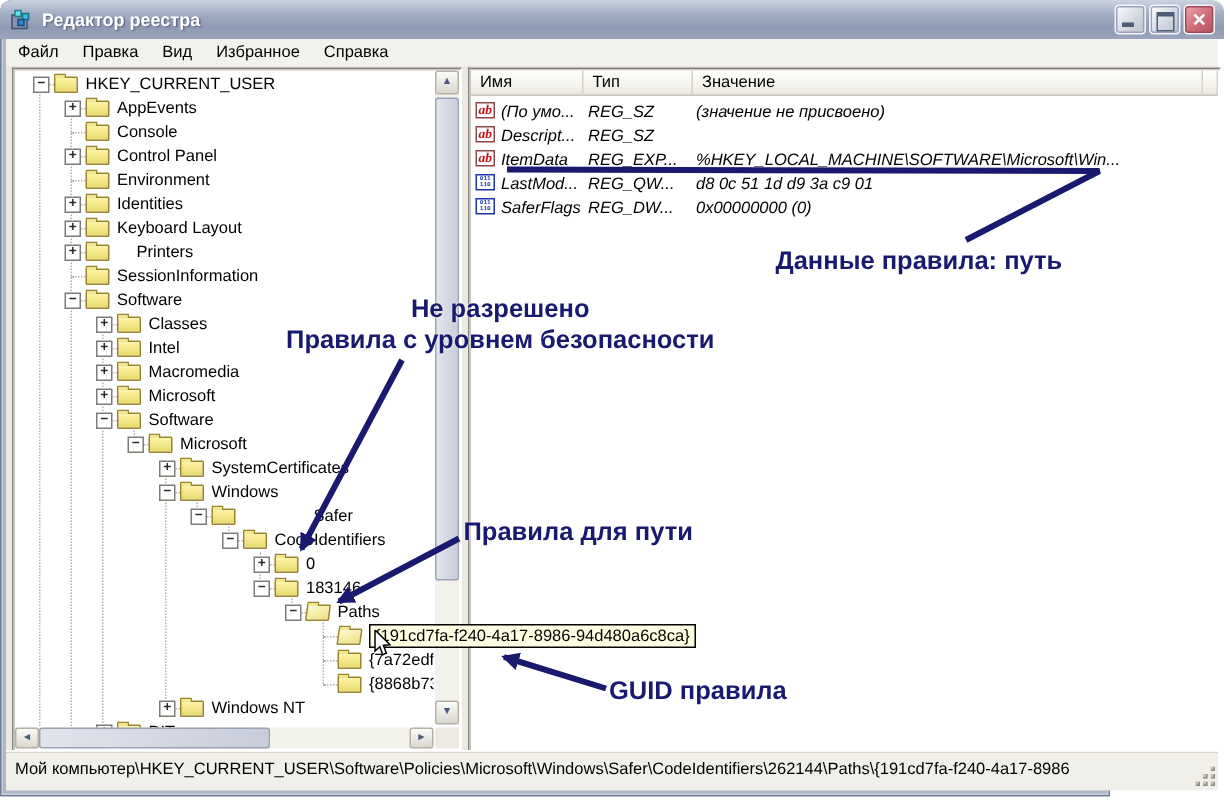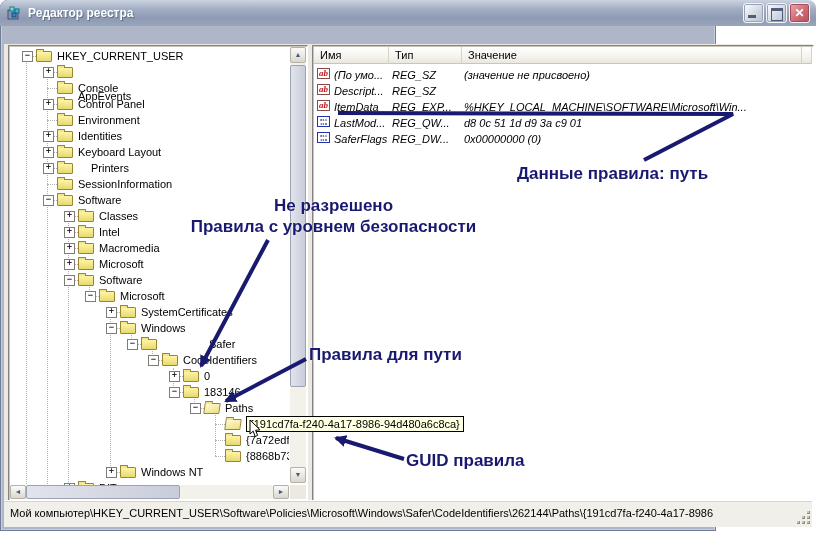--- a/index.html
+++ b/index.html
@@ -1,21 +1,21 @@
 <!DOCTYPE html>
 <html><head>
 <meta charset="utf-8">
 <style>
   html,body { margin:0; padding:0; background:#fff; }
   body { width:820px; height:537px; position:relative; overflow:hidden;
          font-family:"Liberation Sans","DejaVu Sans",sans-serif; font-size:11px; color:#000;
          -webkit-font-smoothing:antialiased; }
   .window { position:absolute; left:0; top:0; width:716px; height:531px;
             background:#aeb6c8; border-radius:8px 8px 0 0;
-            box-shadow:inset 0 0 0 1px #6f7d99, inset 0 0 0 2px #c6cddd; }
+            box-shadow:inset 0 0 0 1px #6f7d99, inset 0 0 0 2px #c6cddd;padding-left:24px; }
   
   .titlebar { position:absolute; left:0; top:0; width:816px; height:26px; border-radius:8px 8px 0 0;
               background:linear-gradient(180deg,#ccd3e0 0%,#a3aec4 35%,#8e9ab3 70%,#9aa5bb 100%);
               display:flex; align-items:center; }
   .app-icon { width:16px; height:16px; margin:0 5px 0 7px; display:inline-block; }
   .title-text { color:#fff; font-weight:bold; font-size:12px; text-shadow:1px 1px 1px #5c6880; }
   .controls { position:absolute; right:6px; top:3px; display:flex; }
   .wbtn { width:21px; height:20px; margin-left:2px; border:1px solid #f2f4f8; border-radius:3px;
           position:relative; padding:0; cursor:default;
           background:linear-gradient(135deg,#fdfdfe 0%,#d4d9e3 55%,#b7bfce 100%);
@@ -110,20 +110,27 @@
       <button class="wbtn">
           <i class="glyph-min"></i>
         </button>
       <button class="wbtn">
           <i class="glyph-max"></i>
         </button>
       <button class="wbtn close"><span>✕</span></button>
     </span>
   </div>
 
+  <div class="menubar" id="menubar">
+      <span class="menu-item">Файл</span>
+      <span class="menu-item">Правка</span>
+      <span class="menu-item">Вид</span>
+      <span class="menu-item">Избранное</span>
+      <span class="menu-item">Справка</span>
+    </div>
 
   <div class="pane-area">
 
     <div class="pane tree-pane">
       <div class="tree-content" id="treeContent">
           <div class="vline" style="left: 16px; top: 14px; height: 423px;"></div>
           <div class="vline" style="left: 37px; top: 25px; height: 412px;"></div>
           <div class="vline" style="left: 58px; top: 169px; height: 268px;"></div>
           <div class="vline" style="left: 79px; top: 235px; height: 14px;"></div>
           <div class="vline" style="left: 100px; top: 265px; height: 160px;"></div>
@@ -135,21 +142,21 @@
           <div class="trow" style="top: 1px;">
             <i class="stub" style="left: 16px;"></i>
             <span class="expander" style="left: 12px;">−</span>
             <span class="folder" style="left: 26px;"></span>
             <span class="lbl" style="left: 45px;">HKEY_CURRENT_USER</span>
           </div>
           <div class="trow" style="top: 17px;">
             <i class="stub" style="left: 37px;"></i>
             <span class="expander" style="left: 33px;">+</span>
             <span class="folder" style="left: 47px;"></span>
-            <span class="lbl" style="left: 66px; margin-top: 24px;">AppEvents</span>
+            <span class="lbl" style="left: 66px;">AppEvents</span>
           </div>
           <div class="trow" style="top: 33px;">
             <i class="stub" style="left: 37px;"></i>
             <span class="folder" style="left: 47px;"></span>
             <span class="lbl" style="left: 66px;">Console</span>
           </div>
           <div class="trow" style="top: 49px;">
             <i class="stub" style="left: 37px;"></i>
             <span class="expander" style="left: 33px;">+</span>
             <span class="folder" style="left: 47px;"></span>

